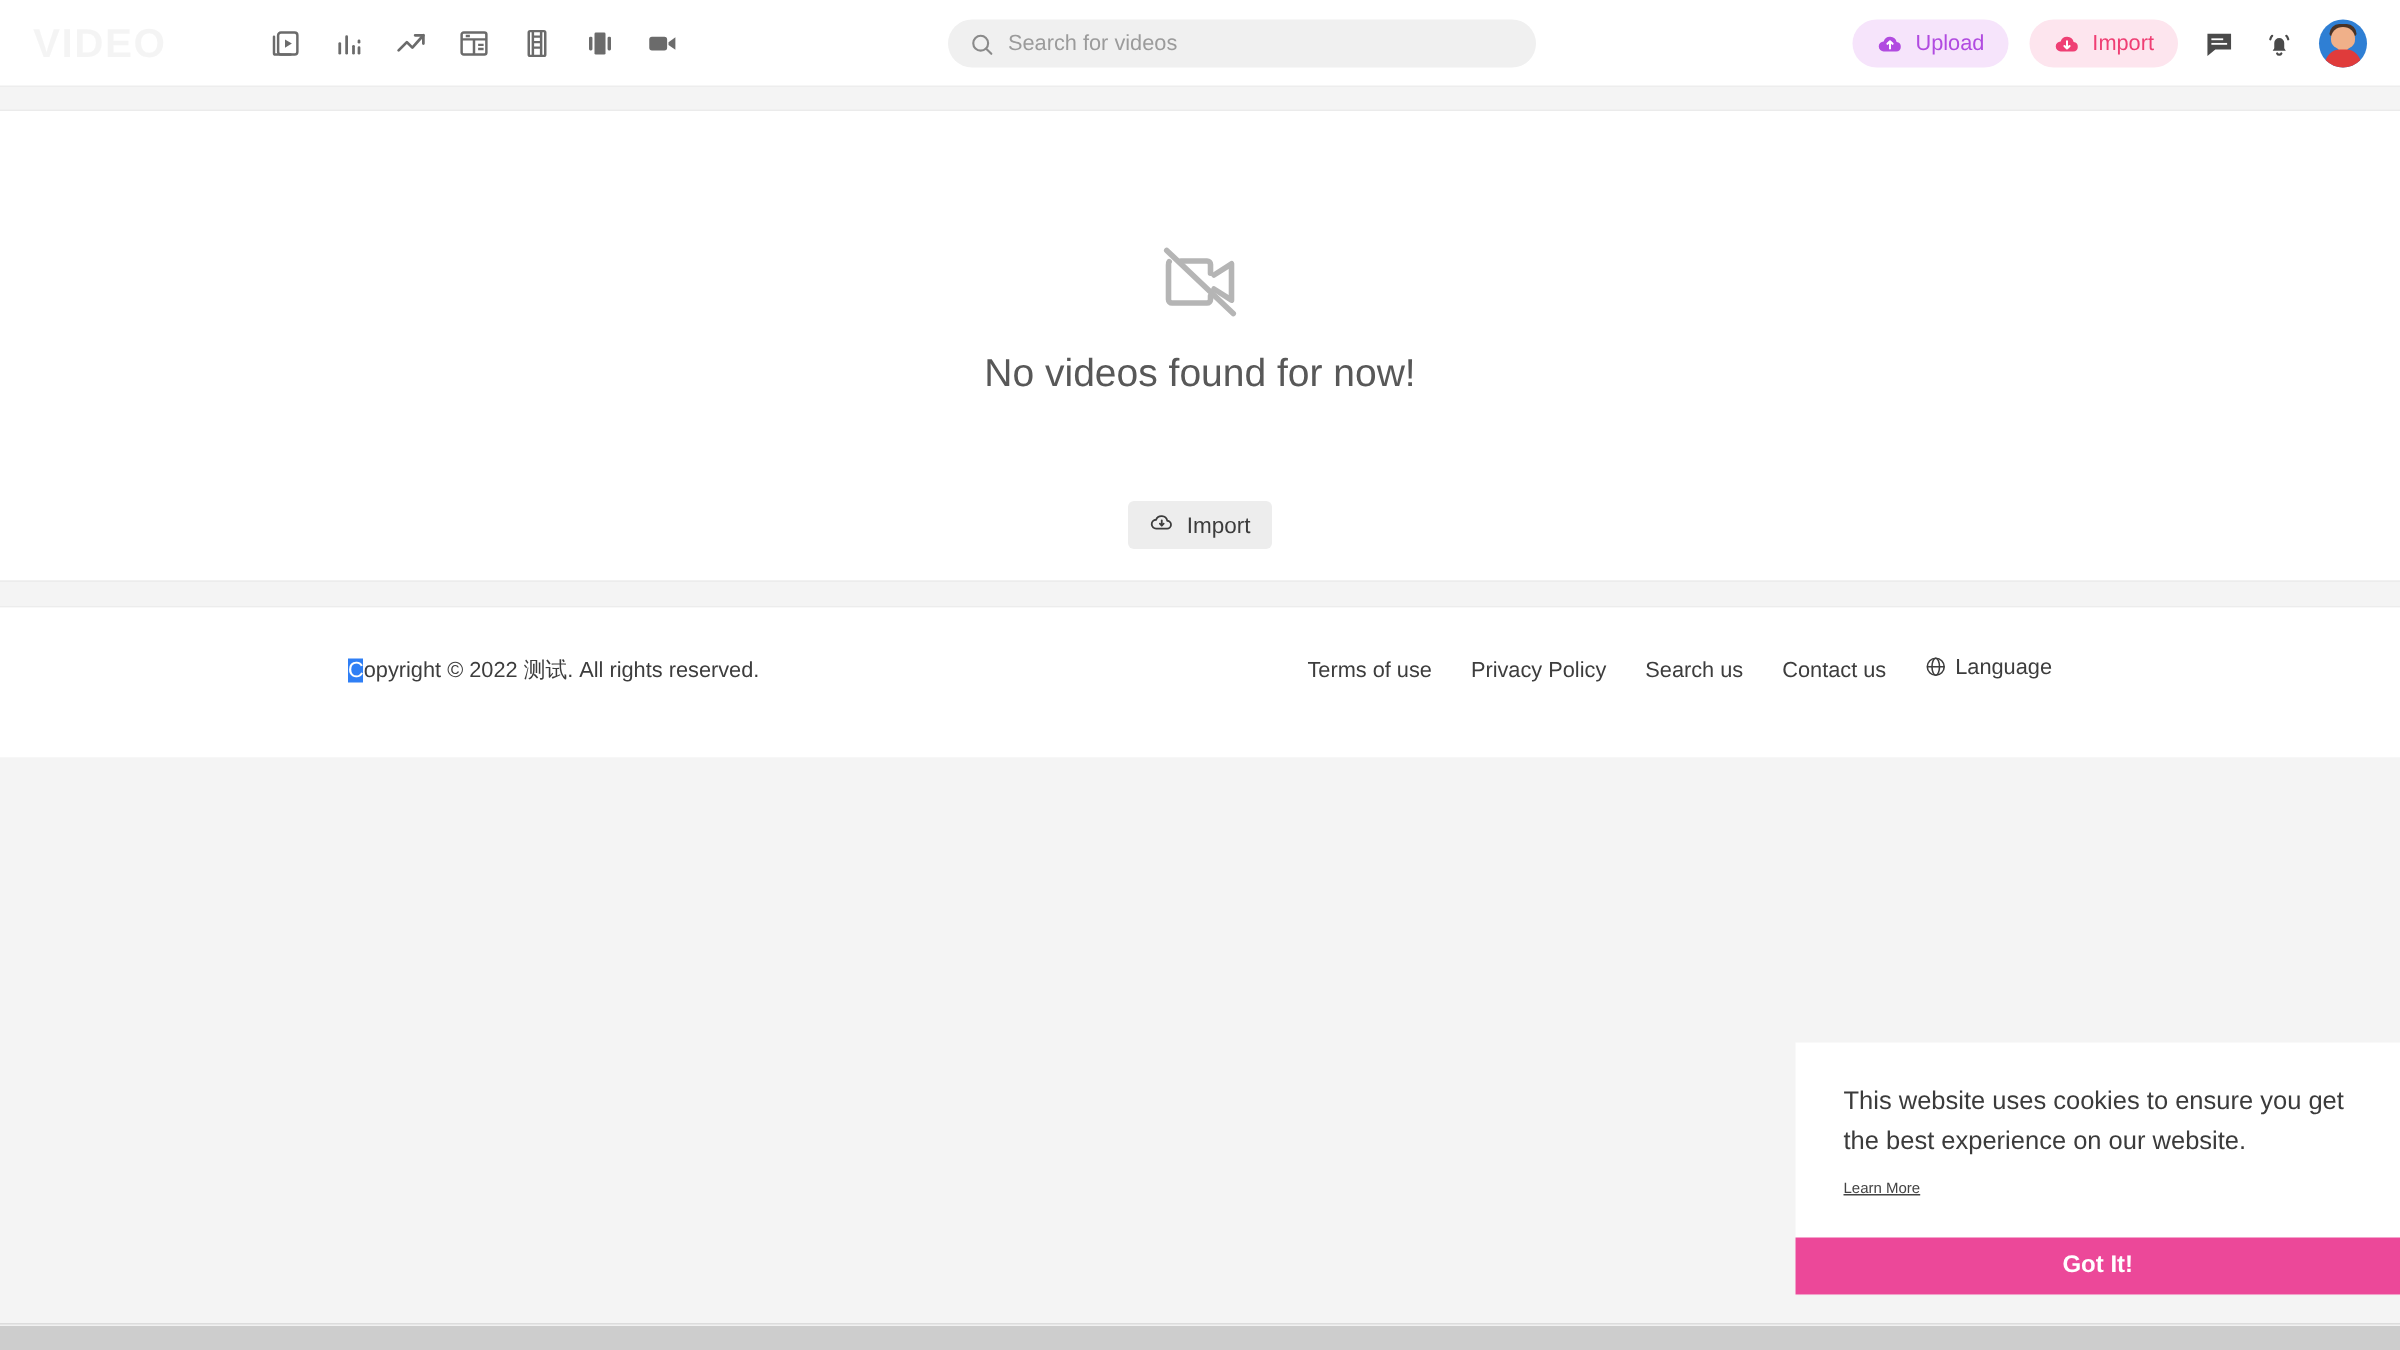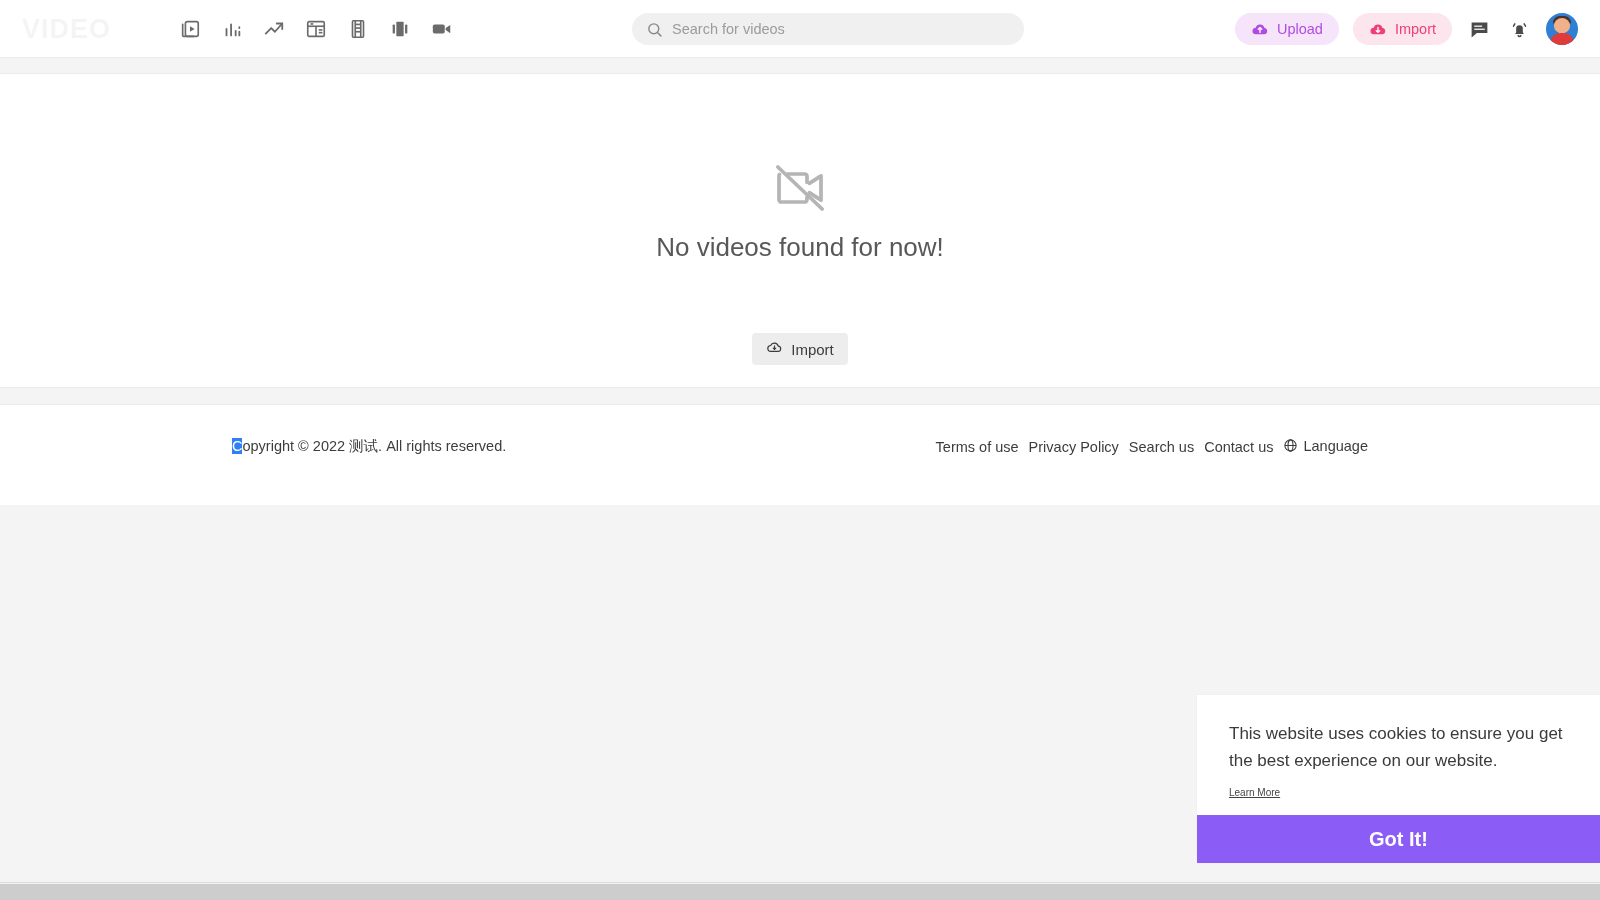--- a/index.html
+++ b/index.html
@@ -119,21 +119,21 @@
     position: absolute; top: 405px; left: 0; width: 1600px; height: 100px;
     background: #ffffff;
   }
   .footer-inner {
     position: absolute; top: 32px; left: 0; width: 1600px;
     display: flex; justify-content: space-between; align-items: center;
     padding: 0 232px 0 232px;
   }
   .copyright { font-size: 14.5px; color: #3d3d3d; white-space: nowrap; }
   .copyright .sel { background: #2f7ff5; color: #ffffff; }
-  .footer-links { display: flex; align-items: center; gap: 10px; }
+  .footer-links { display: flex; align-items: center; gap: 26px; }
   .footer-links a {
     font-size: 14.5px; color: #3d3d3d; text-decoration: none; cursor: pointer; white-space: nowrap;
   }
   .lang { display: flex; align-items: flex-start; gap: 5px; cursor: pointer; color:#3d3d3d; font-size:14.5px; }
 
   
   .below {
     position: absolute; top: 505px; left: 0; width: 1600px; height: 377px;
     background: #f4f4f4;
   }
@@ -149,23 +149,23 @@
   .cookie-body { padding: 26px 32px 0 32px; }
   .cookie-msg {
     font-family: "Liberation Sans", sans-serif;
     font-size: 17px; color: #3b3b3b; line-height: 1.58;
   }
   .cookie-learn {
     display: inline-block; margin-top: 12px;
     font-size: 10px; color: #444; text-decoration: underline; cursor: pointer;
   }
   .cookie-accept {
-    width: 100%; height: 48px;
-    background: #8b5cf6; color: #ffffff;
-    border: none; font-size: 20px; font-weight: bold;
+    width: 100%; height: 38px;
+    background: #ec4899; color: #ffffff;
+    border: none; font-size: 16px; font-weight: bold;
     cursor: pointer; font-family: "Liberation Sans", sans-serif;
   }
 
   
   .hscroll {
     position: absolute; left: 0; top: 882px; width: 1600px; height: 18px;
     background: #f1f1f1; border-top: 1px solid #dcdcdc;
   }
   .hscroll .thumb {
     position: absolute; left: 0; top: 1px; width: 1600px; height: 16px;

